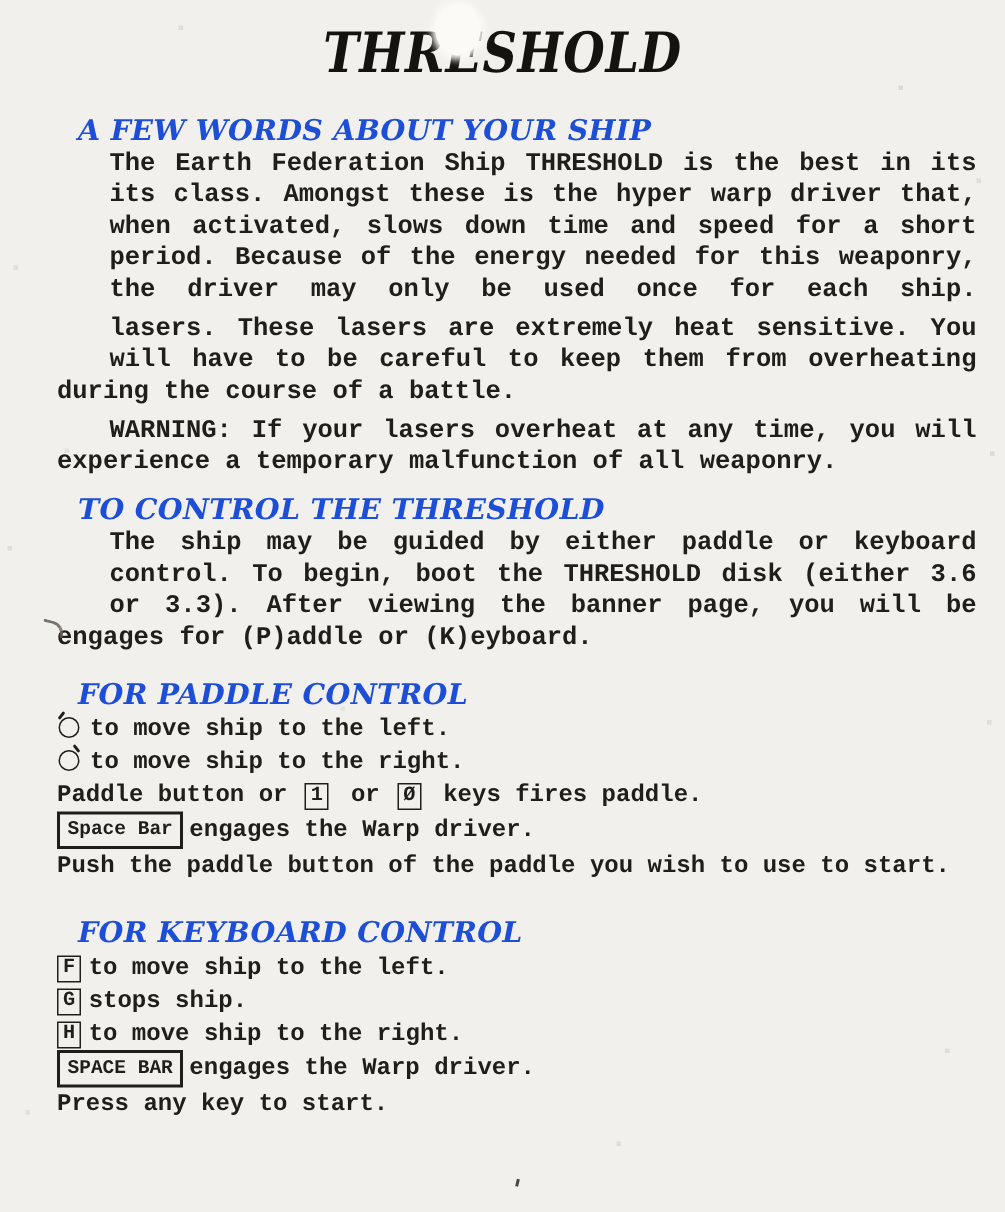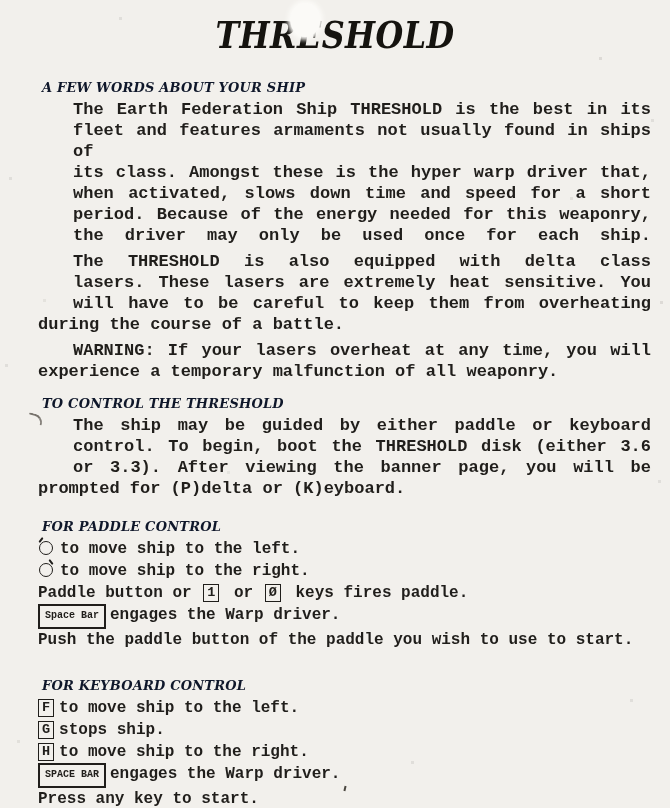--- a/index.html
+++ b/index.html
@@ -31,22 +31,22 @@
     position:absolute; left:-8px; top:-11px;
     width:35px; height:34px; border-radius:50%;
     background: var(--hole, #fbfaf7);
     box-shadow: 0 0 5px 3px var(--hole, #fbfaf7);
   }
   
   .content { margin-left:38px; width:613px; }
   h2.sec-heading {
     font-family:"DejaVu Serif", serif;
     font-style:italic; font-weight:bold;
-    font-size:13px; line-height:21px;
-    margin:0 0 1px 4px; color:#0f172a;
+    font-size:19px; line-height:21px;
+    margin:0 0 1px 14px; color:#1d4ed8;
     letter-spacing:0.2px;
   }
   section.sec0 { margin-top:21px; }
   section.sec1 { margin-top:11px; }
   section.sec2 { margin-top:17px; }
   section.sec3 { margin-top:24px; }
   .para { margin:0 0 5px 0; }
   .para:last-child { margin-bottom:0; }
   .line { font-size:17px; line-height:21px; }
   .line.j { text-align:justify; text-align-last:justify;margin-left:35px; }
@@ -55,21 +55,21 @@
   .key {
     display:inline-block;
     border:1.5px solid #201e1b;
     padding:0 3px 1px 3px;
     margin-right:5px;
     font-size:13.5px; line-height:15px;
     vertical-align:1px;
   }
   .key.mid { margin-left:2px; }
   .key.wide {
-    font-size:10px; line-height:18px;
+    font-size:13px; line-height:18px;
     padding:1px 5px 2px 5px;
     border-width:2px;
     margin-right:4px;
   }
   
   .paddle {
     display:inline-block; position:relative;
     width:12px; height:12px;
     border:1.7px solid #201e1b; border-radius:50%;
     margin:0 7px 0 1px; vertical-align:-2px;
@@ -124,47 +124,45 @@
     <span class="title-inner"><span>THR</span><span class="dmg"><span>E</span><span class="hole"></span></span><span>SHOLD</span></span>
   </h1>
 
   <div class="content">
 
     <section class="sec0">
       <h2 class="sec-heading">A FEW WORDS ABOUT YOUR SHIP</h2>
       <div>
           <div class="para">
             <div class="line j"><span>The Earth Federation Ship THRESHOLD is the best in its</span></div>
-            <div class="line j"><span>fleet and features armaments not usually found in ships of</span></div>
             <div class="line j"><span>its class. Amongst these is the hyper warp driver that,</span></div>
             <div class="line j"><span>when activated, slows down time and speed for a short</span></div>
             <div class="line j"><span>period. Because of the energy needed for this weaponry,</span></div>
             <div class="line j"><span>the driver may only be used once for each ship.</span></div>
           </div>
           <div class="para">
-            <div class="line j"><span>The THRESHOLD is also equipped with delta class</span></div>
             <div class="line j"><span>lasers. These lasers are extremely heat sensitive. You</span></div>
             <div class="line j"><span>will have to be careful to keep them from overheating</span></div>
             <div class="line"><span>during the course of a battle.</span></div>
           </div>
           <div class="para">
             <div class="line j"><span>WARNING: If your lasers overheat at any time, you will</span></div>
             <div class="line"><span>experience a temporary malfunction of all weaponry.</span></div>
           </div>
         </div>
     </section>
 
     <section class="sec1">
       <h2 class="sec-heading">TO CONTROL THE THRESHOLD</h2>
       <div>
           <div class="para">
             <div class="line j"><span>The ship may be guided by either paddle or keyboard</span></div>
             <div class="line j"><span>control. To begin, boot the THRESHOLD disk (either 3.6</span></div>
             <div class="line j"><span>or 3.3). After viewing the banner page, you will be</span></div>
-            <div class="line"><span>prompted for (P)delta or (K)eyboard.</span></div>
+            <div class="line"><span>engages for (P)addle or (K)eyboard.</span></div>
           </div>
         </div>
     </section>
 
     <section class="sec2">
       <h2 class="sec-heading">FOR PADDLE CONTROL</h2>
       <div>
           <div class="para control">
             <div class="line"><span class="paddle pl"></span><span>to move ship to the left.</span></div>
             <div class="line"><span class="paddle pr"></span><span>to move ship to the right.</span></div>

